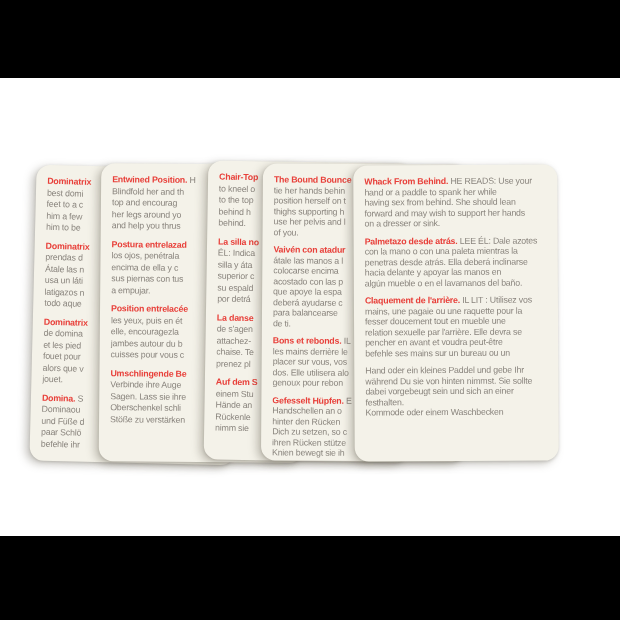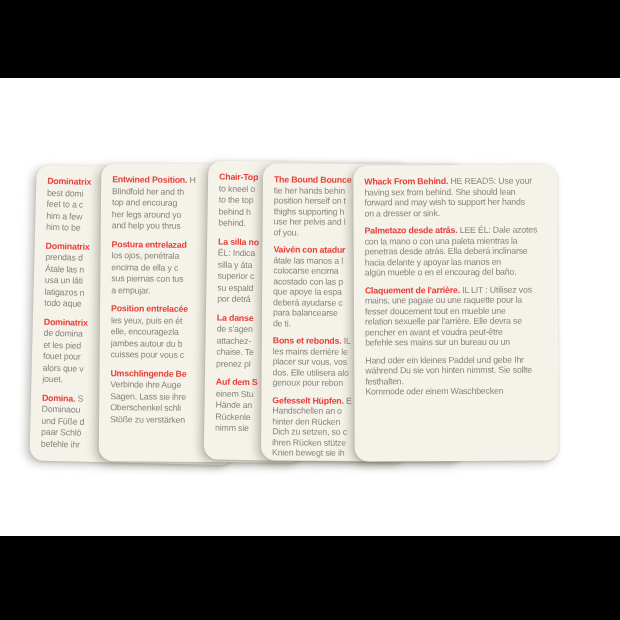--- a/index.html
+++ b/index.html
@@ -161,40 +161,42 @@
           <div class="line">Handschellen an o</div>
           <div class="line">hinter den Rücken</div>
           <div class="line">Dich zu setzen, so c</div>
           <div class="line">ihren Rücken stütze</div>
           <div class="line">Knien bewegt sie ih</div>
         </div>
       </div>
       <div class="card card-5">
         <div class="para">
           <div class="line"><span class="hd">Whack From Behind.</span><span>&nbsp;HE READS: Use your</span></div>
+          <div class="line">hand or a paddle to spank her while</div>
           <div class="line">having sex from behind. She should lean</div>
           <div class="line">forward and may wish to support her hands</div>
           <div class="line">on a dresser or sink.</div>
         </div>
         <div class="para">
           <div class="line"><span class="hd">Palmetazo desde atrás.</span><span>&nbsp;LEE ÉL: Dale azotes</span></div>
           <div class="line">con la mano o con una paleta mientras la</div>
           <div class="line">penetras desde atrás. Ella deberá inclinarse</div>
           <div class="line">hacia delante y apoyar las manos en</div>
-          <div class="line">algún mueble o en el encourag del baño.</div>
+          <div class="line">algún mueble o en el lavamanos del baño.</div>
         </div>
         <div class="para">
           <div class="line"><span class="hd">Claquement de l'arrière.</span><span>&nbsp;IL LIT : Utilisez vos</span></div>
           <div class="line">mains, une pagaie ou une raquette pour la</div>
           <div class="line">fesser doucement tout en mueble une</div>
           <div class="line">relation sexuelle par l'arrière. Elle devra se</div>
           <div class="line">pencher en avant et voudra peut-être</div>
           <div class="line">befehle ses mains sur un bureau ou un</div>
         </div>
         <div class="para">
           <div class="line">Hand oder ein kleines Paddel und gebe Ihr</div>
           <div class="line">während Du sie von hinten nimmst. Sie sollte</div>
+          <div class="line">dabei vorgebeugt sein und sich an einer</div>
           <div class="line">festhalten.</div>
           <div class="line">Kommode oder einem Waschbecken</div>
         </div>
       </div>
     </div>
 </div>
 
 </body></html>

